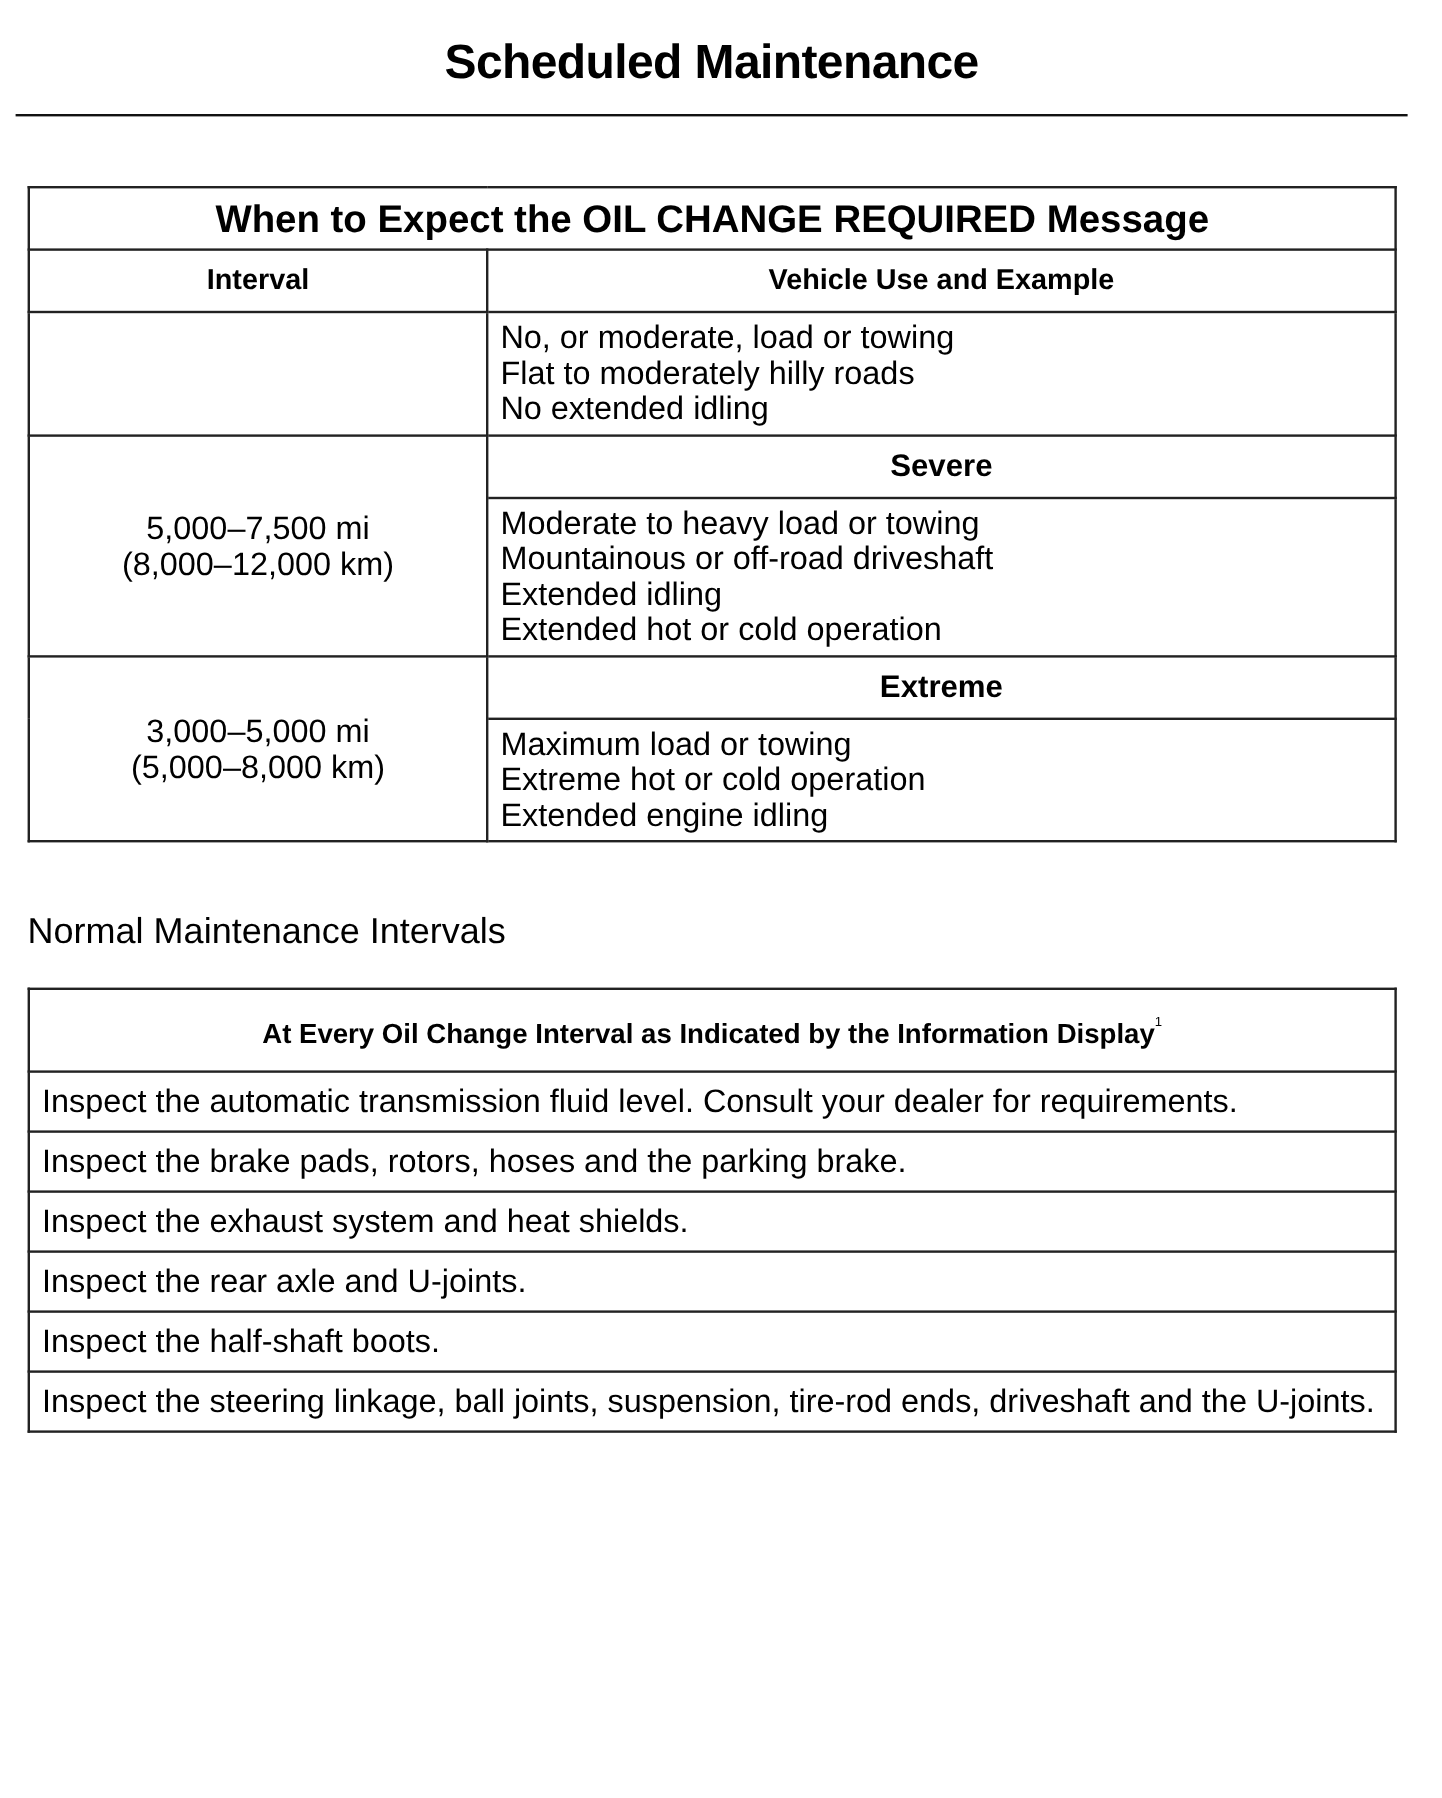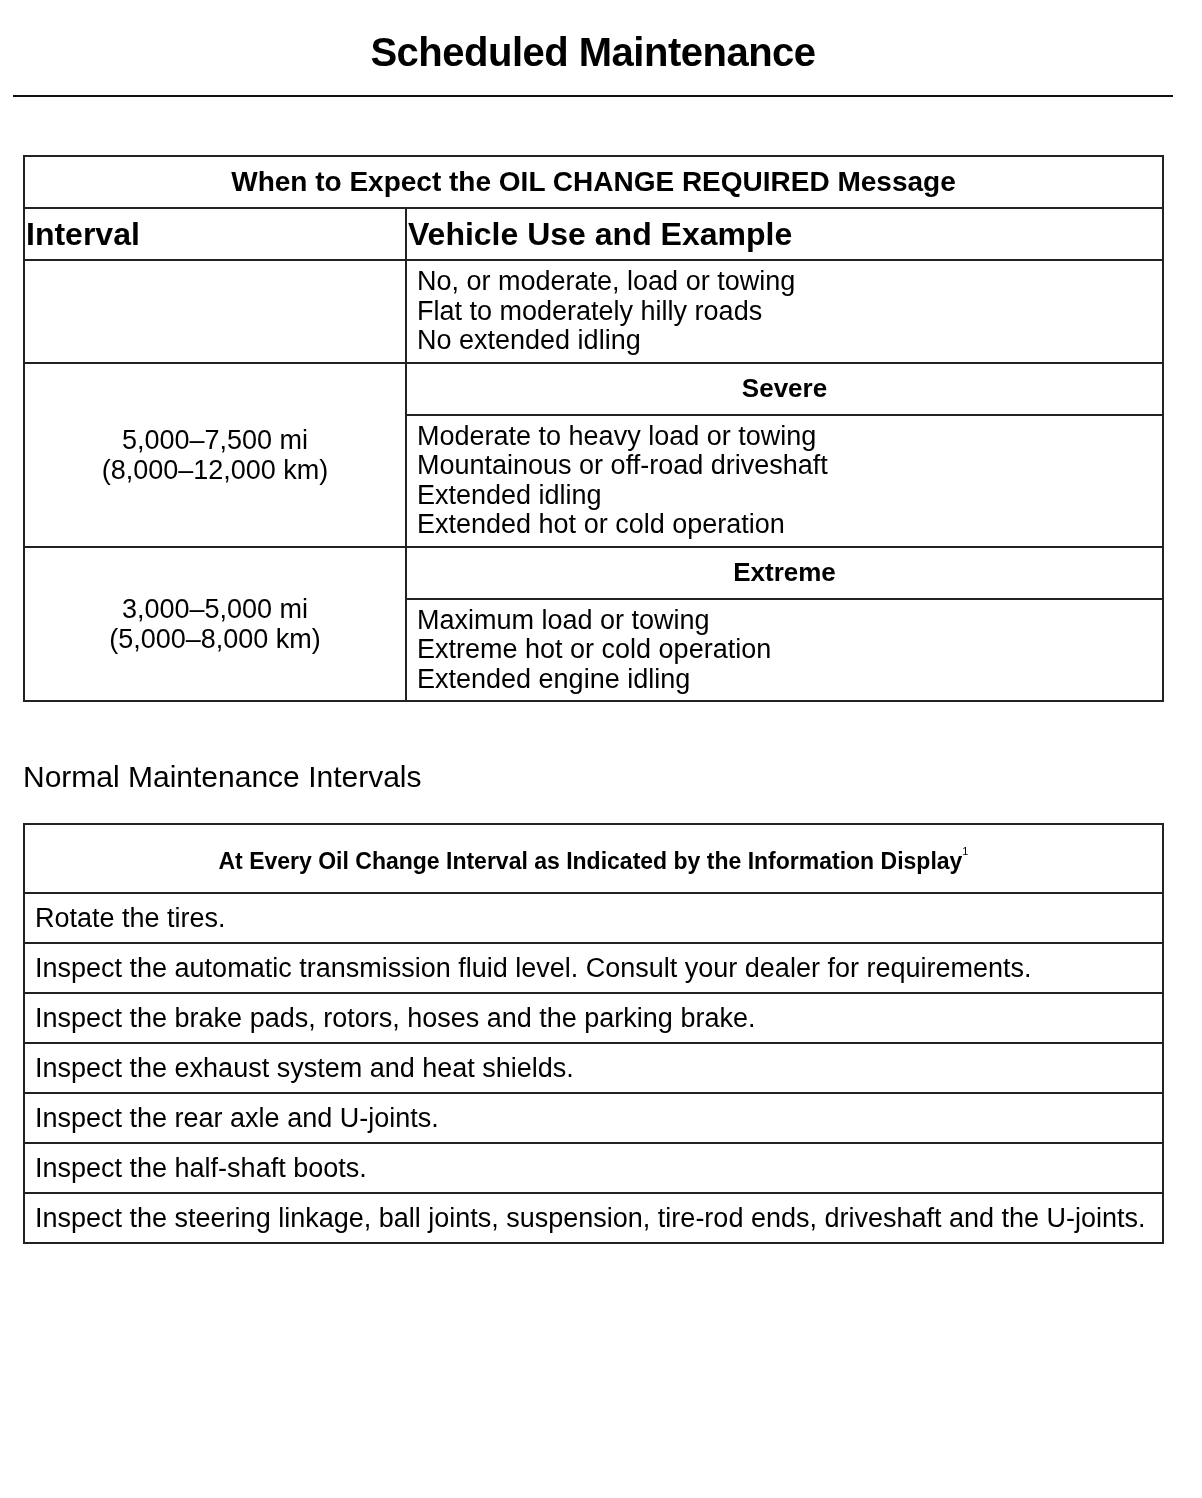--- a/index.html
+++ b/index.html
@@ -2,22 +2,22 @@
 <html><head>
 <meta charset="utf-8">
 <style>
   html, body { margin: 0; padding: 0; background: #ffffff; }
   body { width: 1202px; height: 1498px; position: relative; font-family: "Liberation Sans", sans-serif; color: #000; }
   .page-title { position: absolute; top: 30px; left: 0; width: 1186px; text-align: center; font-size: 40px; font-weight: bold; letter-spacing: -0.5px; margin: 0; }
   .title-rule { position: absolute; top: 95px; left: 13px; width: 1160px; height: 2px; background: #111; }
   table { border-collapse: collapse; position: absolute; left: 23px; width: 1141px; }
   td, th { border: 2px solid #222; }
   .t1 { top: 155px; }
-  .t1 .caption-row th { height: 48px; font-size: 28px; font-weight: bold; text-align: center; }
-  .t1 .head-row th { height: 48px; font-size: 32px; font-weight: bold; text-align: left; }
+  .t1 .caption-row th { height: 48px; font-size: 32px; font-weight: bold; text-align: center; }
+  .t1 .head-row th { height: 48px; font-size: 24px; font-weight: bold; text-align: center; }
   .t1 .col-interval { width: 378px; }
   .t1 td { font-size: 27px; vertical-align: middle; }
   .t1 .interval-cell { text-align: center; line-height: 30px; }
   .t1 .use-cell { padding: 6px 10px 6px 10px; line-height: 29.5px; }
   .t1 .cat-cell { height: 48px; text-align: center; font-weight: bold; font-size: 26px; }
   .line { display: block; }
   .section-heading { position: absolute; top: 760px; left: 23px; margin: 0; font-size: 30px; font-weight: normal; }
   .t2 { top: 823px; }
   .t2 th { height: 62px; font-size: 23px; font-weight: bold; padding-top: 4px; }
   .t2 th sup { font-size: 11px; font-weight: normal; vertical-align: 14px; }
@@ -79,23 +79,20 @@
   </table>
 
 <h2 class="section-heading">Normal Maintenance Intervals</h2>
 
 <table class="t2">
   <tbody>
       <tr>
     <th><span>At Every Oil Change Interval as Indicated by the Information Display</span><sup>1</sup></th>
   </tr>
   <tr>
-        <td>Rotate the tires.</td>
-      </tr>
-  <tr>
         <td>Inspect the automatic transmission fluid level. Consult your dealer for requirements.</td>
       </tr>
   <tr>
         <td>Inspect the brake pads, rotors, hoses and the parking brake.</td>
       </tr>
   <tr>
         <td>Inspect the exhaust system and heat shields.</td>
       </tr>
   <tr>
         <td>Inspect the rear axle and U-joints.</td>

